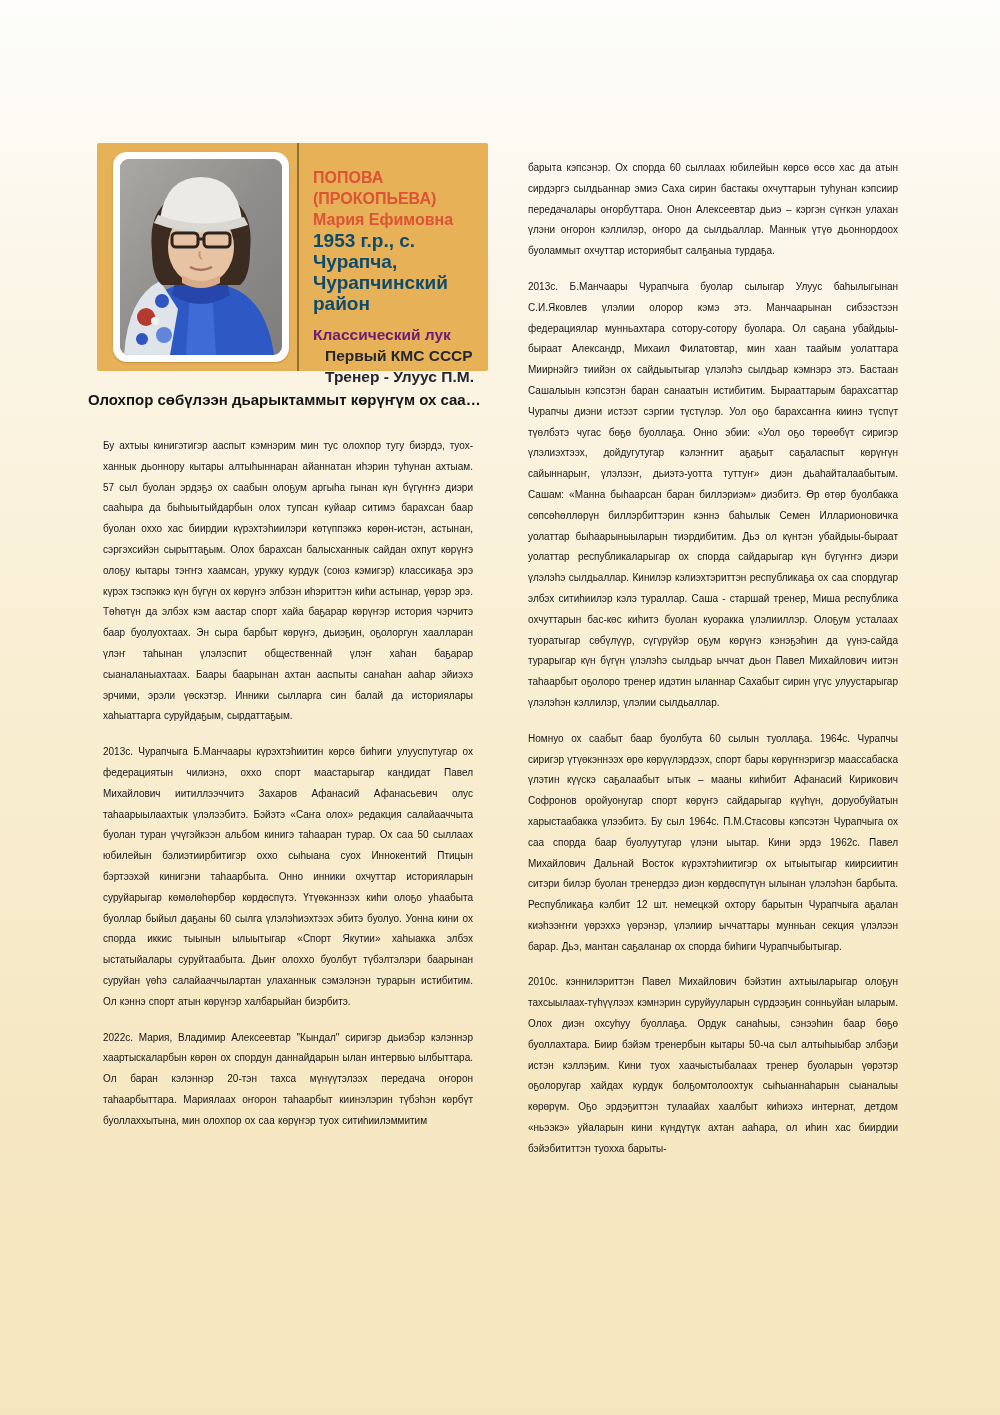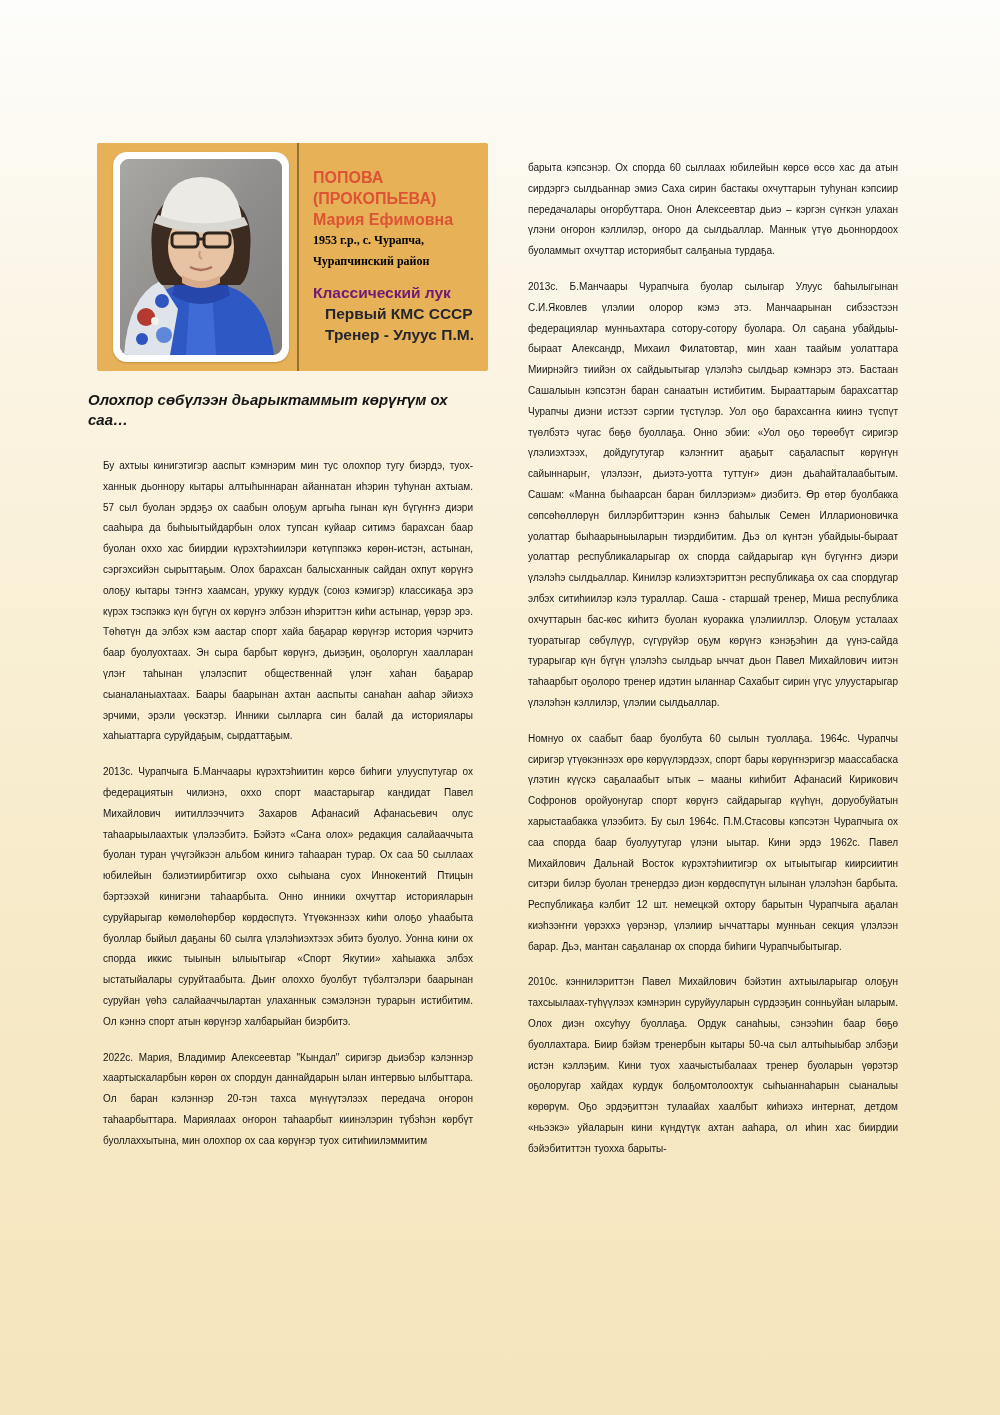--- a/index.html
+++ b/index.html
@@ -29,28 +29,28 @@
   .photo-inner{
     position:absolute;left:7px;top:7px;right:7px;bottom:7px;
     border-radius:9px;overflow:hidden;background:#999;
   }
   .photo-inner svg{display:block;width:100%;height:100%;}
   .card-info{
     position:absolute;left:216px;top:24px;width:172px;
     font-weight:bold;
   }
   .card-name{color:#dd5335;font-size:16px;line-height:21px;}
-  .card-birth{color:#000000;font-size:12px;line-height:21px;font-family:Liberation Serif, serif;}
+  .card-birth{color:#0c4a6e;font-size:19px;line-height:21px;}
   .card-gap{height:10px;}
   .card-discipline{color:#701a75;font-size:15.5px;line-height:21px;}
   .card-rank,.card-coach{color:#26262e;font-size:15.5px;line-height:21px;margin-left:12px;}
   
   .col-heading{
     margin:19px 0 26px 0;font-size:15px;line-height:20px;
-    font-weight:bold;color:#161616;font-style:italic;
+    font-weight:bold;color:#161616;
   }
   .para{
     margin:15px;text-align:justify;font-size:10px;line-height:20.8px;
     color:#161616;word-spacing:0.5px;
   }
 </style>
 </head>
 <body>
 
 <div class="page">

